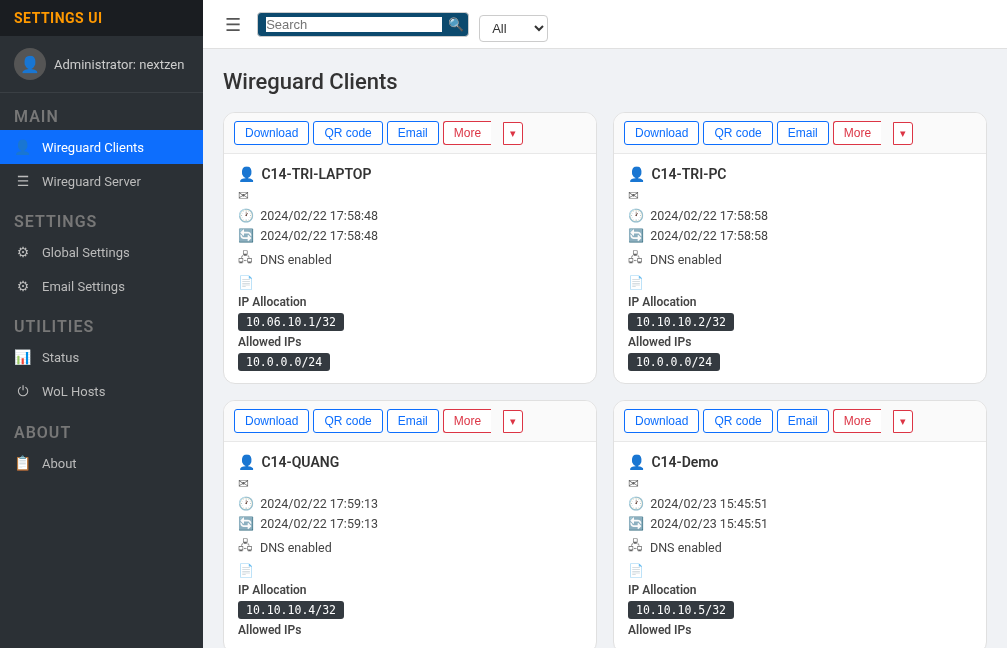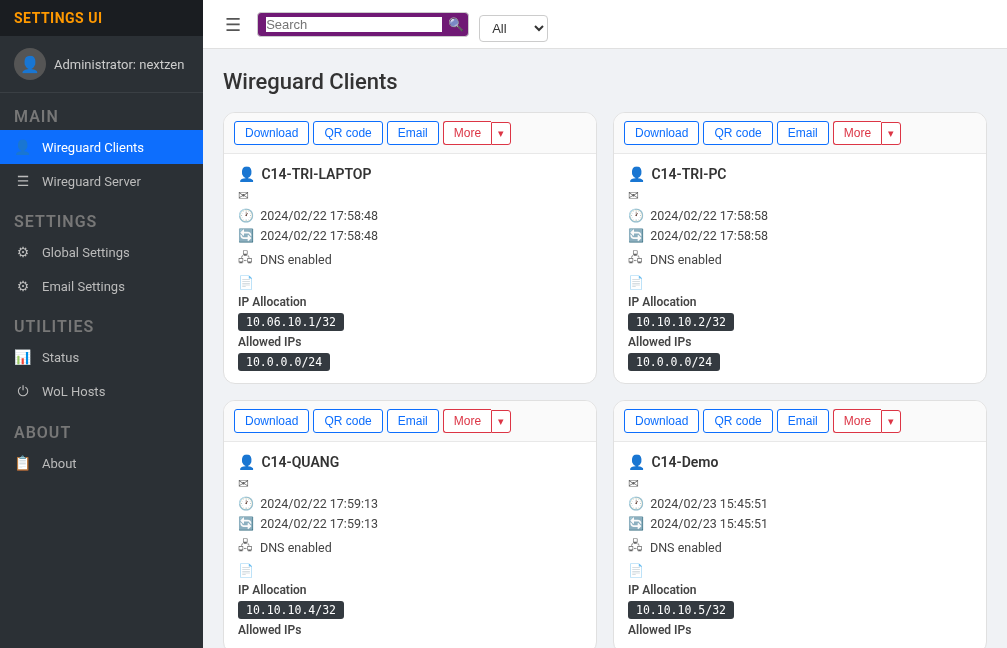--- a/index.html
+++ b/index.html
@@ -84,21 +84,21 @@
       color: #555;
       padding: 2px 6px;
     }
     .topbar-search {
       display: flex;
       align-items: center;
       border: 1px solid #ccc;
       border-radius: 4px;
       padding: 4px 8px;
       gap: 6px;
-      background: #701a75;
+      background: #0c4a6e;
       width: 212px;
     }
     .topbar-search input {
       border: none;
       outline: none;
       font-size: 13px;
       flex: 1;
       color: #333;
     }
     .topbar-search .search-icon { color: #999; font-size: 13px; }
@@ -160,20 +160,21 @@
       background: #fff;
     }
     .btn-outline-danger {
       color: #dc3545;
       border-color: #dc3545;
       background: #fff;
     }
     .btn-group-split {
       display: flex;
       align-items: flex-end;
+      gap: 12px;
     }
     .btn-group-split .btn-main {
       border-radius: 3px 0 0 3px;
       border-right: none;
     }
     .btn-group-split .btn-caret {
       padding: 4px 6px;
       font-size: 11px;
       border-radius: 0 3px 3px 0;
       cursor: pointer;

